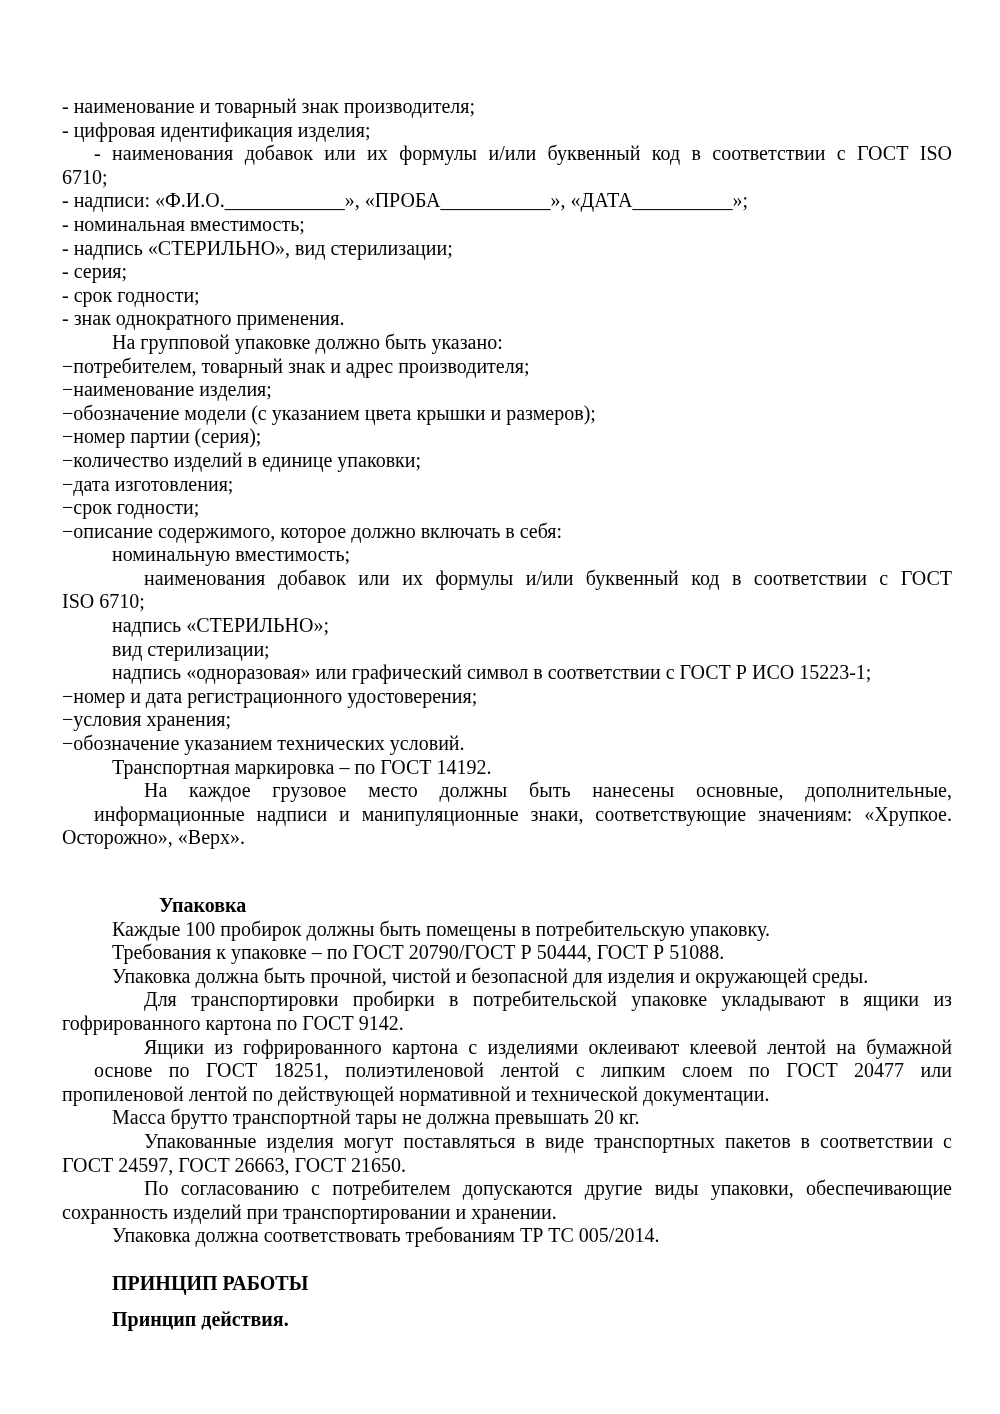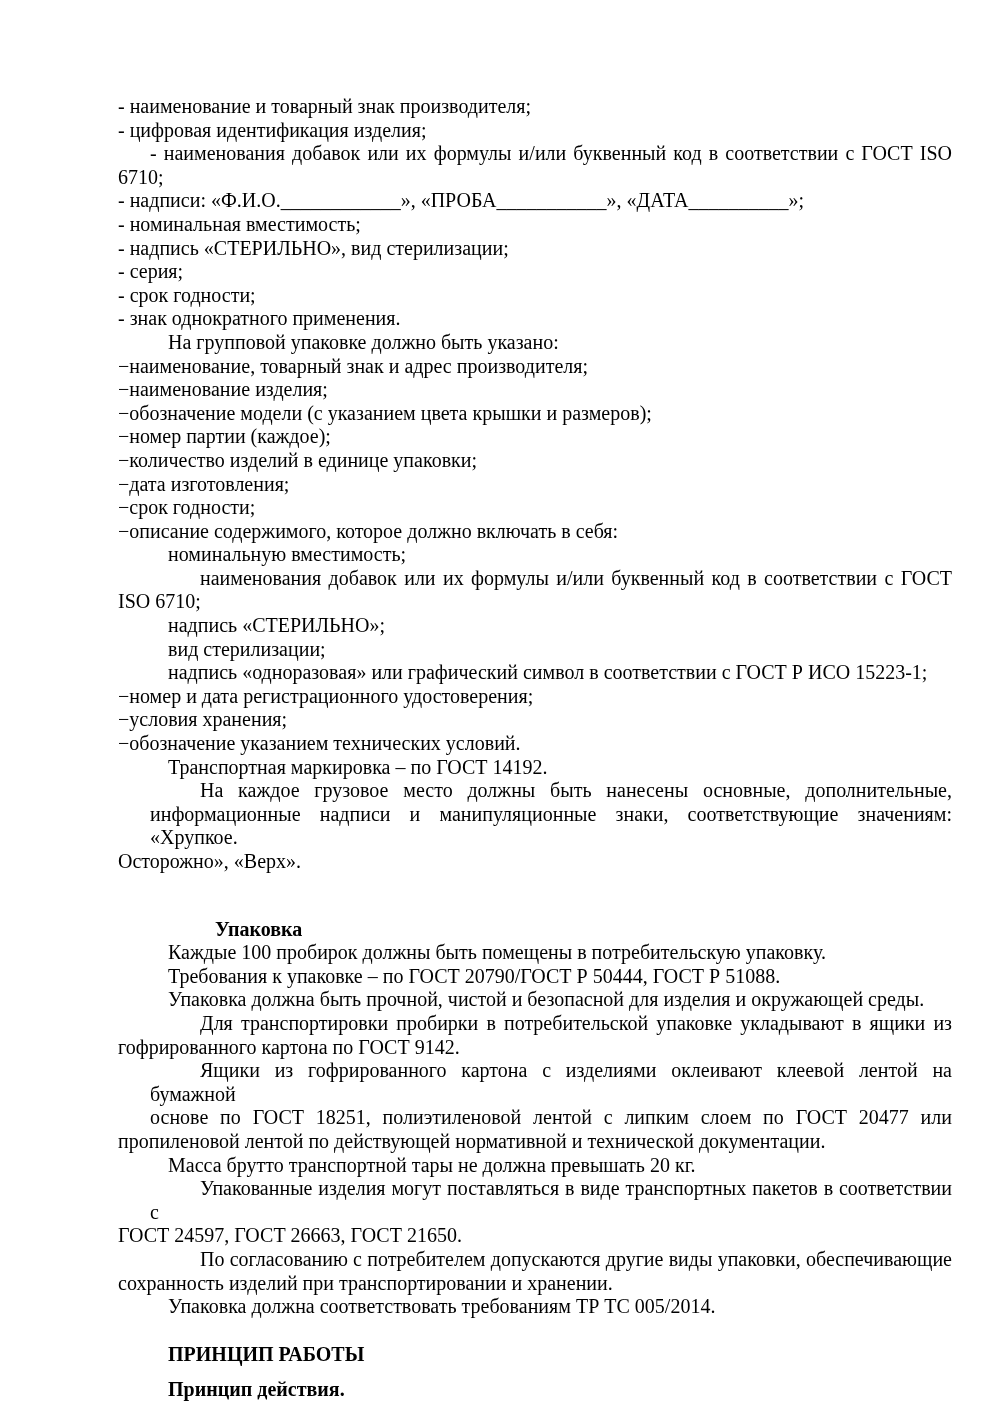--- a/index.html
+++ b/index.html
@@ -5,21 +5,21 @@
   html, body { margin: 0; padding: 0; background: #ffffff; }
   .page {
     position: relative;
     width: 1000px;
     height: 1414px;
     background: #ffffff;
     color: #000000;
     font-family: "Liberation Serif", "DejaVu Serif", serif;
     font-size: 20px;
     line-height: 23.6px;
-    padding: 95px 48px 0 118px;
+    padding: 95px 48px 0 62px;
     box-sizing: border-box;
     overflow: hidden;
   }
   .para { margin: 0; }
   .line { min-height: 23.6px; }
   .findent { text-indent: 50px; }
   .stretch { text-align: justify; text-align-last: justify; margin-left: 32px; }
   .bold { font-weight: bold; margin-top: 12px; }
   .center { text-align: left; padding-left: 50px; }
   .gap { margin-top: 24px; }
@@ -54,30 +54,30 @@
       <div class="para">
         <div class="line">- срок годности;</div>
       </div>
       <div class="para">
         <div class="line">- знак однократного применения.</div>
       </div>
       <div class="para">
         <div class="line findent">На групповой упаковке должно быть указано:</div>
       </div>
       <div class="para">
-        <div class="line">−наименование, товарный знак и адрес производителя;</div>
+        <div class="line">−потребителем, товарный знак и адрес производителя;</div>
       </div>
       <div class="para">
         <div class="line">−наименование изделия;</div>
       </div>
       <div class="para">
         <div class="line">−обозначение модели (с указанием цвета крышки и размеров);</div>
       </div>
       <div class="para">
-        <div class="line">−номер партии (каждое);</div>
+        <div class="line">−номер партии (серия);</div>
       </div>
       <div class="para">
         <div class="line">−количество изделий в единице упаковки;</div>
       </div>
       <div class="para">
         <div class="line">−дата изготовления;</div>
       </div>
       <div class="para">
         <div class="line">−срок годности;</div>
       </div>

